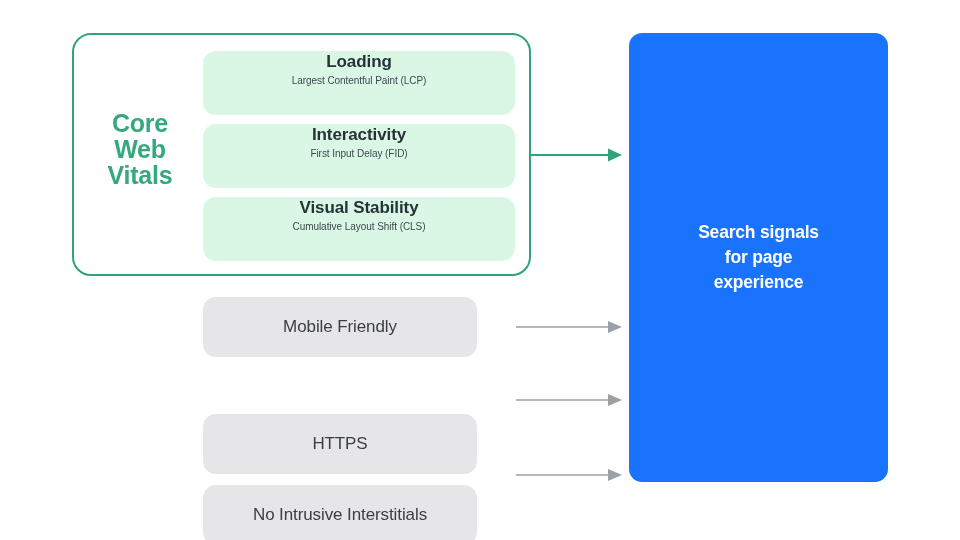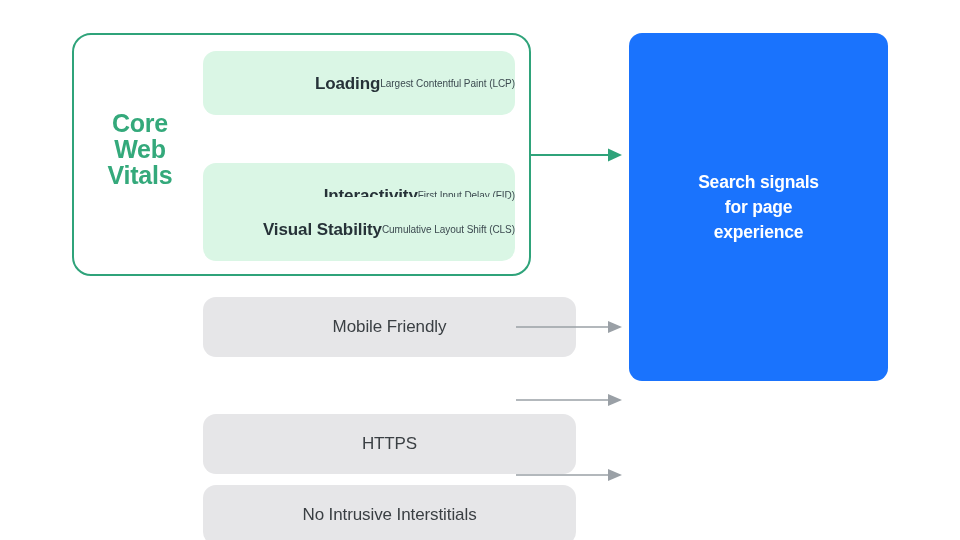--- a/index.html
+++ b/index.html
@@ -48,26 +48,26 @@
 
   
   .vital-card {
     position: absolute;
     left: 203px;
     width: 312px;
     height: 64px;
     background: #daf6e5;
     border-radius: 13px;
     display: flex;
-    flex-direction: row;
+    flex-direction: column;
     align-items: center;
-    justify-content: flex-end;
+    justify-content: flex-start;
   }
   .vital-card.v0 { top: 51px; }
-  .vital-card.v1 { top: 124px; margin-top: 39px; }
+  .vital-card.v1 { top: 124px; }
   .vital-card.v2 { top: 197px; }
 
   .vital-title {
     color: #263238;
     font-size: 17px;
     font-weight: bold;
     line-height: 21px;
     letter-spacing: -0.1px;
   }
   .vital-sub {
@@ -76,21 +76,21 @@
     font-weight: normal;
     line-height: 16px;
     margin-top: 1px;
     letter-spacing: -0.05px;
   }
 
   
   .grey-card {
     position: absolute;
     left: 203px;
-    width: 373px;
+    width: 274px;
     height: 60px;
     background: #e6e6e8;
     border-radius: 13px;
     display: flex;
     align-items: center;
     justify-content: center;
   }
   .grey-card.g0 { top: 297px; }
   .grey-card.g1 { top: 370px; margin-top: 44px; }
   .grey-card.g2 { top: 445px; margin-top: 40px; }
@@ -101,21 +101,21 @@
     font-weight: normal;
     letter-spacing: -0.1px;
   }
 
   
   .blue-panel {
     position: absolute;
     left: 629px;
     top: 33px;
     width: 259px;
-    height: 348px;
+    height: 449px;
     background: #1a73fd;
     border-radius: 13px;
     display: flex;
     align-items: center;
     justify-content: center;
   }
   .blue-text {
     color: #ffffff;
     font-size: 17.5px;
     font-weight: bold;

